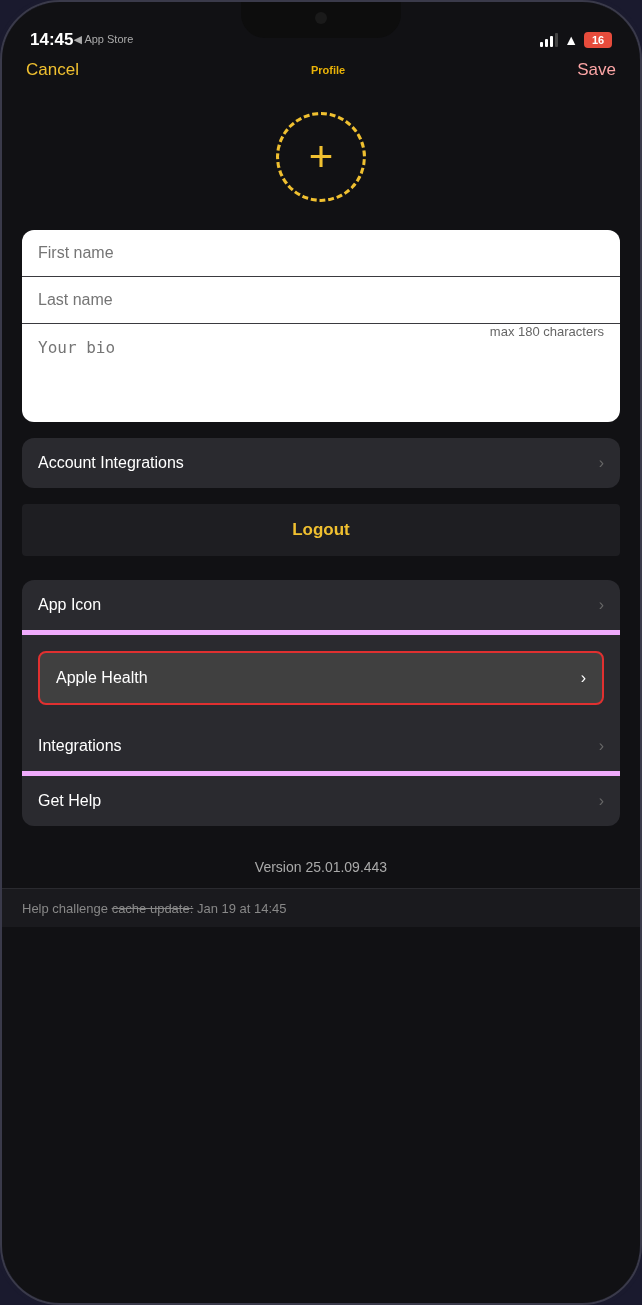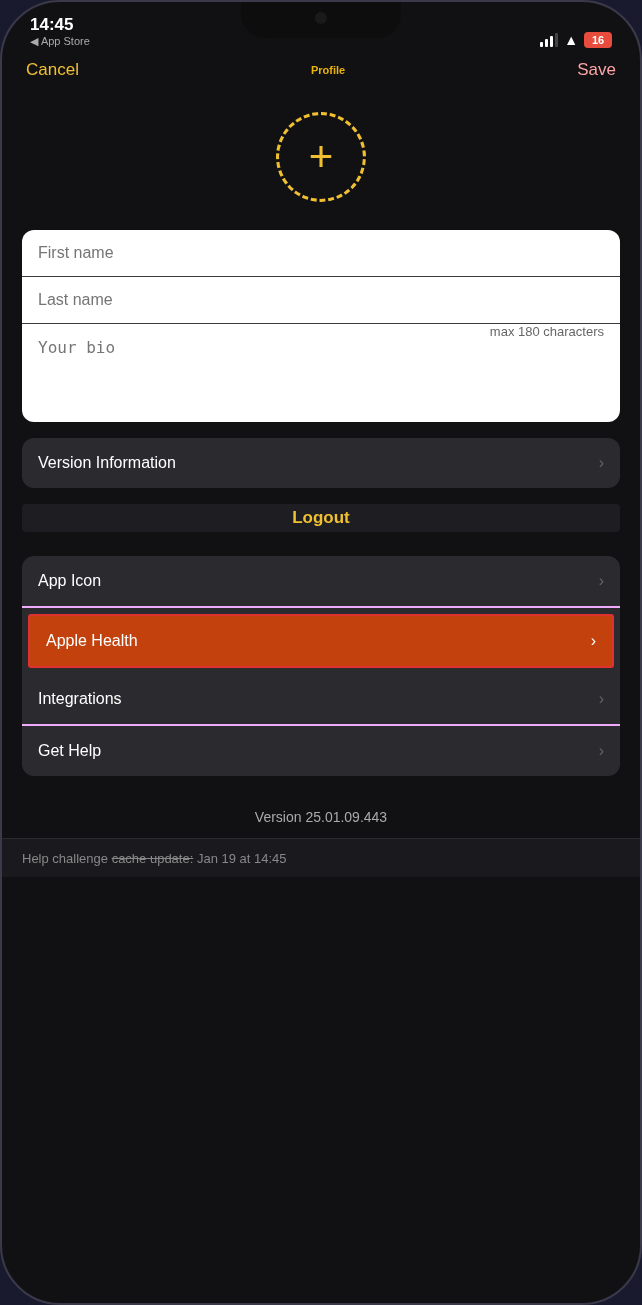--- a/index.html
+++ b/index.html
@@ -93,21 +93,21 @@
       align-items: flex-end;
       justify-content: space-between;
       padding: 0 28px 8px;
       position: relative;
       z-index: 10;
       flex-shrink: 0;
     }
 
     .status-left {
       display: flex;
-      flex-direction: column;
+      flex-direction: row;
       align-items: flex-start;
     }
 
     .status-time {
       font-size: 17px;
       font-weight: 600;
       color: #ffffff;
       line-height: 1;
     }
 
@@ -308,42 +308,42 @@
     
     .logout-section {
       margin: 0 20px 24px;
     }
 
     .logout-btn {
       width: 100%;
       background: #1e1e22;
       border: none;
       border-radius: 4px;
-      padding: 4px;
+      padding: 16px;
       font-size: 17px;
       color: #f0c030;
       font-weight: 600;
       cursor: pointer;
       text-align: center;
     }
 
     
     .settings-section {
       margin: 0 20px 16px;
       background: #2a2a2f;
       border-radius: 12px;
       overflow: hidden;
     }
 
     .settings-item {
       display: flex;
       align-items: center;
       justify-content: space-between;
       padding: 16px 16px;
-      border-bottom: 2px solid #f0abfc;
+      border-bottom: 5px solid #f0abfc;
       cursor: pointer;
     }
 
     .settings-item:last-child {
       border-bottom: none;
       justify-content: space-between;
     }
 
     .settings-item-text {
       font-size: 16px;
@@ -430,35 +430,35 @@
           <input class="form-input" type="text" placeholder="Last name" style="">
         </div>
         <div class="bio-field">
           <textarea class="bio-input" placeholder="Your bio" style=""></textarea>
           <span class="bio-max">max 180 characters</span>
         </div>
       </div>
 
       <div class="list-section">
         <div class="list-item">
-          <span class="list-item-text">Version Information</span>
+          <span class="list-item-text">Account Integrations</span>
           <span class="chevron">›</span>
         </div>
       </div>
 
       <div class="logout-section">
         <button class="logout-btn">Logout</button>
       </div>
 
       <div class="settings-section">
         <div class="settings-item">
           <span class="settings-item-text">App Icon</span>
           <span class="chevron">›</span>
         </div>
-        <div class="settings-item" style="border: 2.5px solid #e03030; background: #c2410c; margin: 6px; border-radius: 3px;">
+        <div class="settings-item" style="border: 2.5px solid #e03030; background: #404040; margin: 16px; border-radius: 8px;">
           <span class="settings-item-text">Apple Health</span>
           <span class="chevron" style="color:#ffffff;">›</span>
         </div>
         <div class="settings-item">
           <span class="settings-item-text">Integrations</span>
           <span class="chevron">›</span>
         </div>
         <div class="settings-item">
           <span class="settings-item-text">Get Help</span>
           <span class="chevron">›</span>

